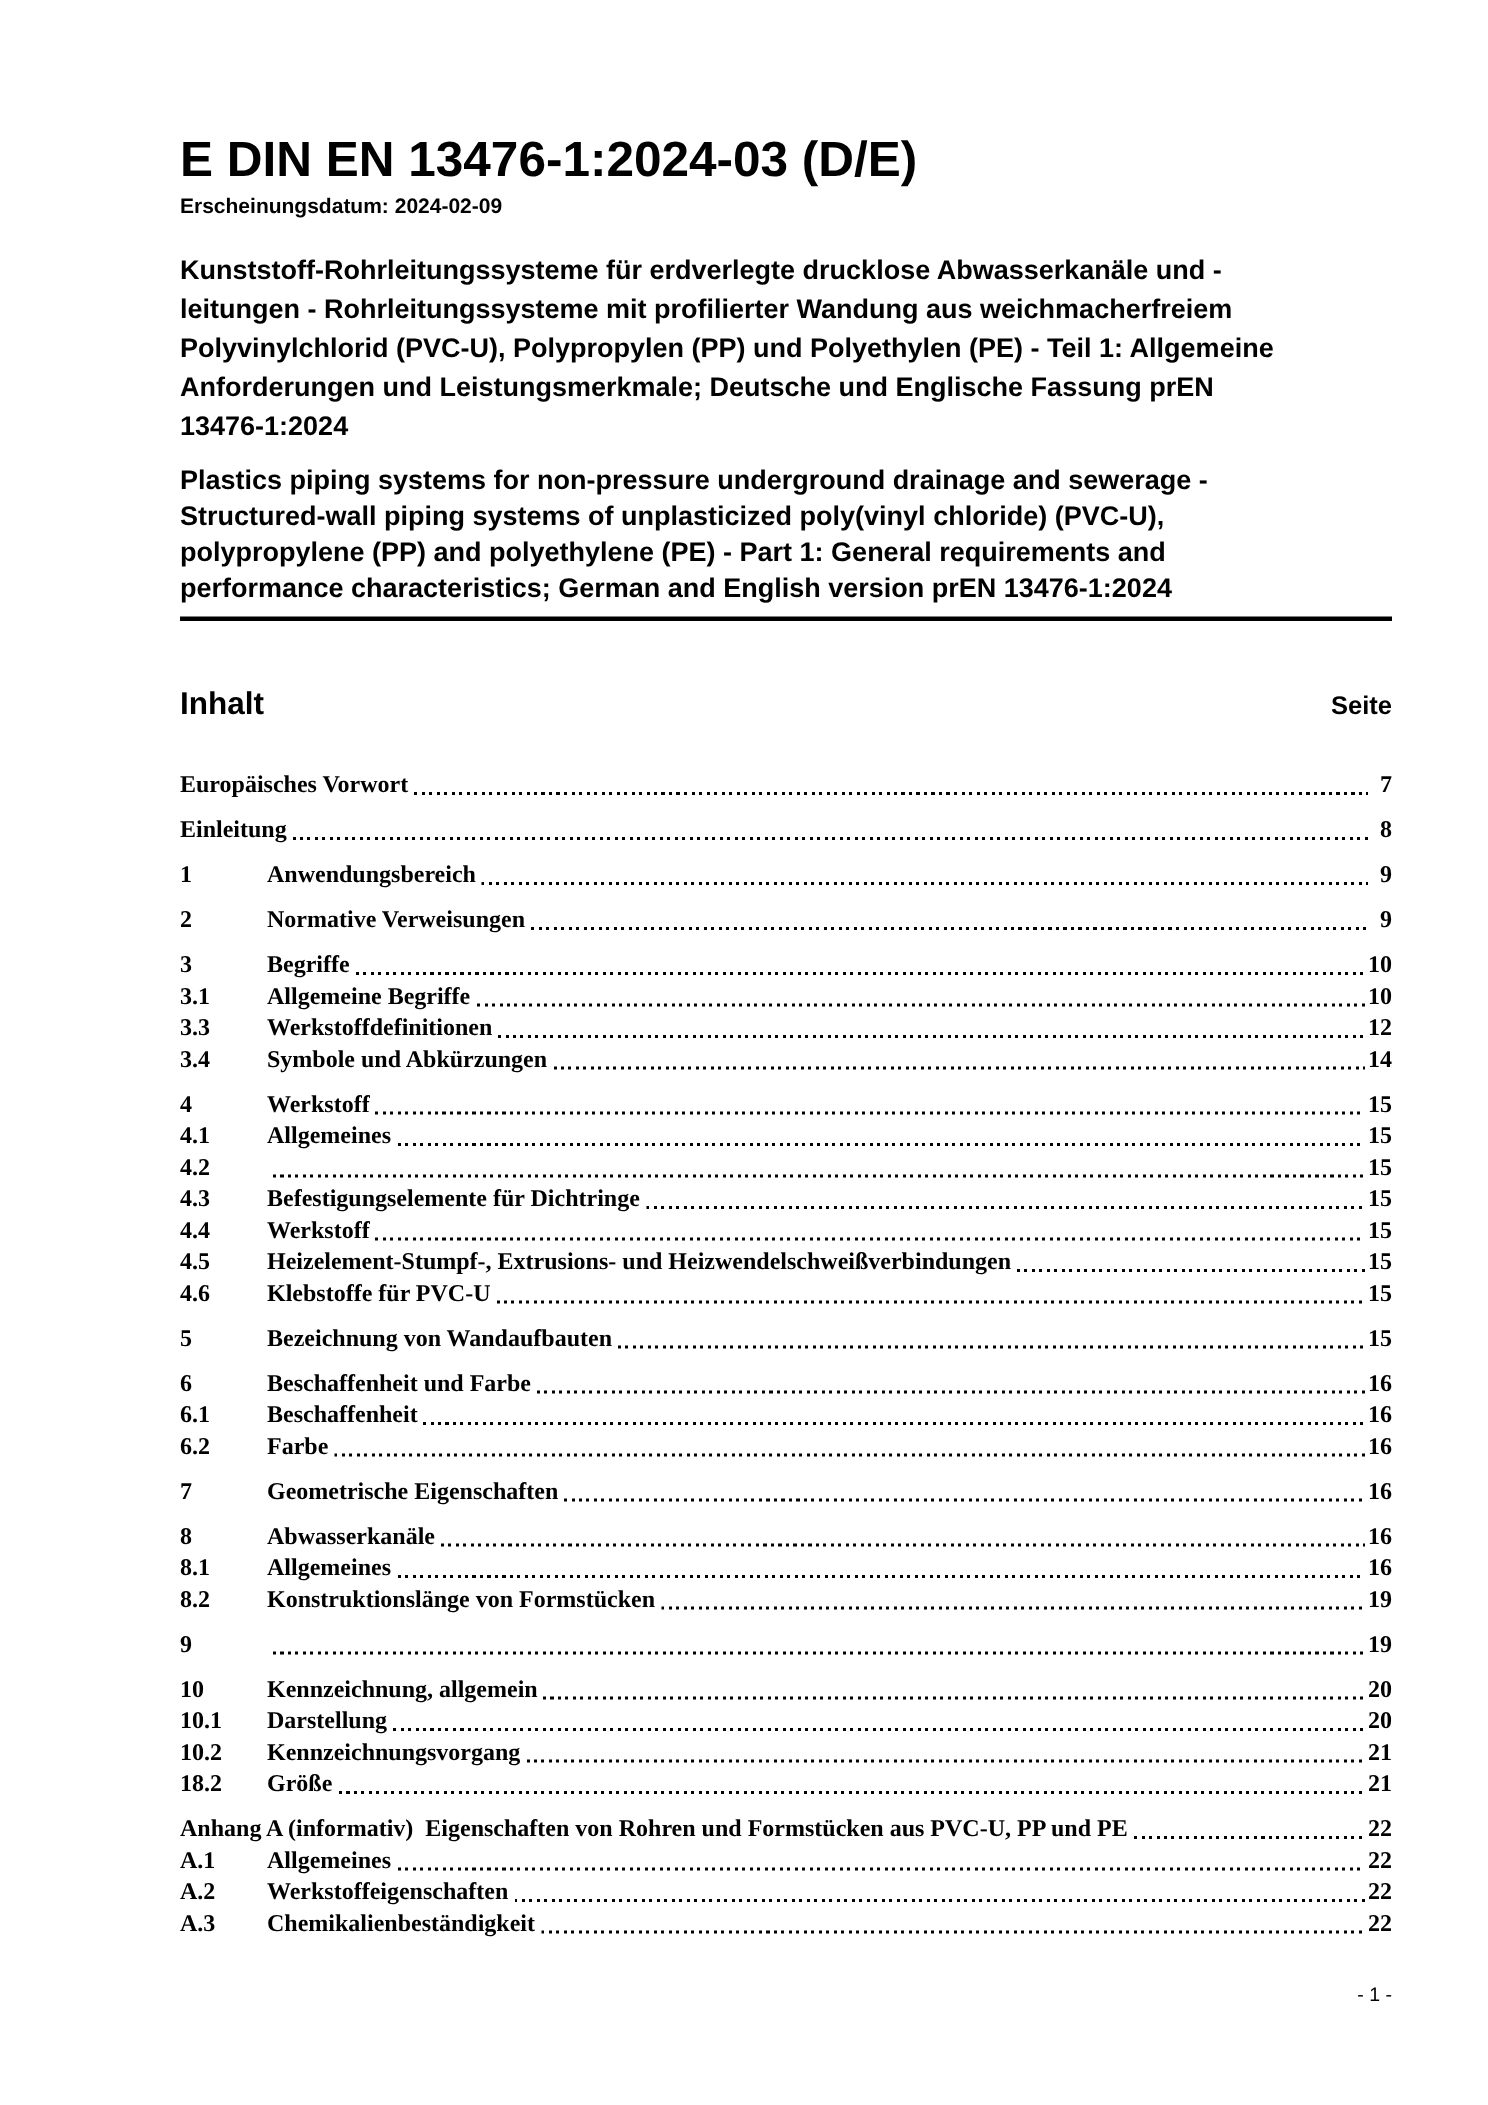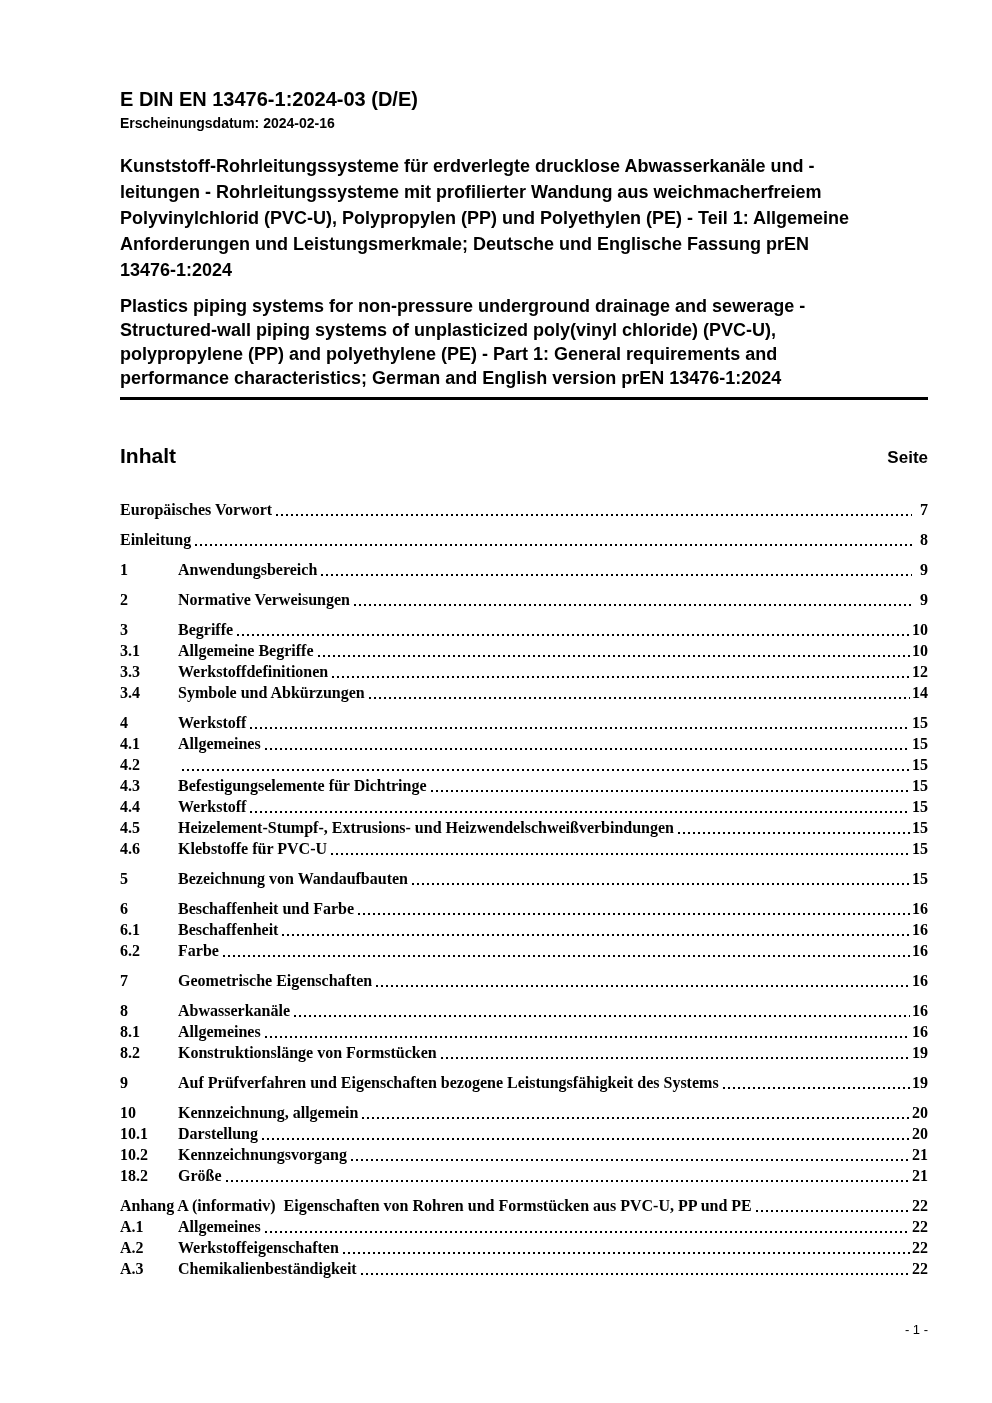--- a/index.html
+++ b/index.html
@@ -7,21 +7,21 @@
     position:relative;
     width:992px; height:1403px;
     background:#ffffff; color:#000;
     font-family:"Liberation Sans", sans-serif;
     overflow:hidden;
   }
   .content { position:absolute; left:120px; top:0; width:808px; }
 
   .doc-title {
     margin:88px 0 0 0;
-    font-size:20px; font-weight:bold; line-height:1.1;
+    font-size:33px; font-weight:bold; line-height:1.1;
     font-family:"Liberation Sans", sans-serif;
   }
   .pubdate { margin-top:5px; font-size:14px; font-weight:bold; }
 
   .title-de {
     margin:22px 0 0 0;
     font-size:18px; font-weight:bold; line-height:26px;
     white-space:pre-line;
   }
   .title-en {
@@ -62,21 +62,21 @@
   .page-footer {
     position:absolute; top:1322px; right:64px;
     font-size:13px; font-family:"Liberation Sans", sans-serif;
   }
 </style>
 </head>
 <body>
 
 <div class="content">
   <h1 class="doc-title">E DIN EN 13476-1:2024-03 (D/E)</h1>
-  <div class="pubdate">Erscheinungsdatum: 2024-02-16</div>
+  <div class="pubdate">Erscheinungsdatum: 2024-02-09</div>
 
   <p class="title-de">Kunststoff-Rohrleitungssysteme für erdverlegte drucklose Abwasserkanäle und -
 leitungen - Rohrleitungssysteme mit profilierter Wandung aus weichmacherfreiem
 Polyvinylchlorid (PVC-U), Polypropylen (PP) und Polyethylen (PE) - Teil 1: Allgemeine
 Anforderungen und Leistungsmerkmale; Deutsche und Englische Fassung prEN
 13476-1:2024</p>
   <p class="title-en">Plastics piping systems for non-pressure underground drainage and sewerage -
 Structured-wall piping systems of unplasticized poly(vinyl chloride) (PVC-U),
 polypropylene (PP) and polyethylene (PE) - Part 1: General requirements and
 performance characteristics; German and English version prEN 13476-1:2024</p>
@@ -240,21 +240,20 @@
         <div class="toc-row">
           <span class="toc-num">8.2</span>
           <span class="toc-lbl">Konstruktionslänge von Formstücken</span>
           <span class="toc-leader"></span>
           <span class="toc-pg">19</span>
         </div>
       </div>
       <div class="toc-group">
         <div class="toc-row">
           <span class="toc-num">9</span>
-          <span class="toc-lbl">Auf Prüfverfahren und Eigenschaften bezogene Leistungsfähigkeit des Systems</span>
           <span class="toc-leader"></span>
           <span class="toc-pg">19</span>
         </div>
       </div>
       <div class="toc-group">
         <div class="toc-row">
           <span class="toc-num">10</span>
           <span class="toc-lbl">Kennzeichnung, allgemein</span>
           <span class="toc-leader"></span>
           <span class="toc-pg">20</span>

